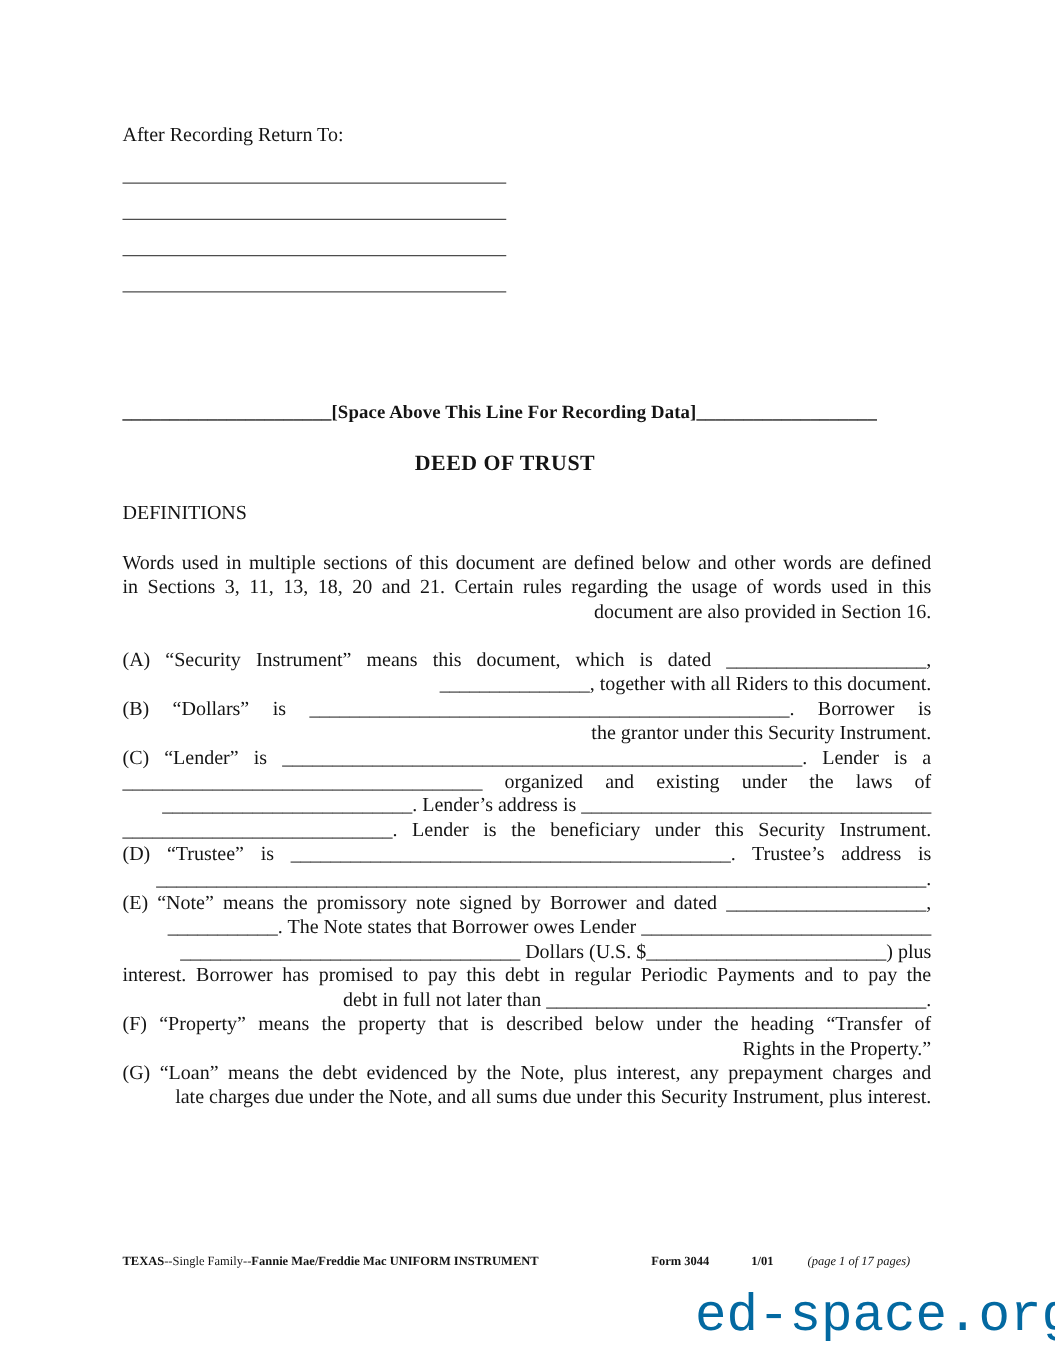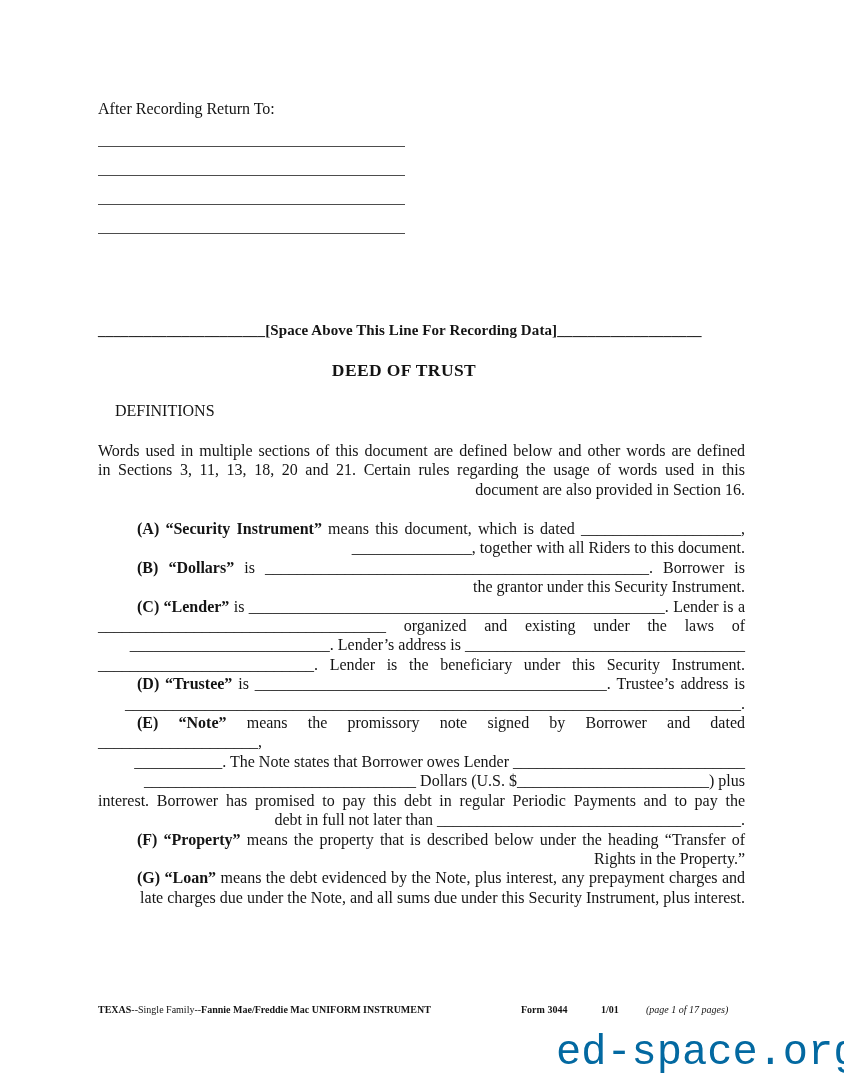--- a/index.html
+++ b/index.html
@@ -42,40 +42,40 @@
     position: absolute;
     left: 0; top: 360px;
     width: 808px;
     text-align: center;
     font-size: 17.5px;
     font-weight: bold;
     letter-spacing: 0.4px;
   }
   .defs-heading {
     position: absolute;
-    left: 115px; top: 402px;
+    left: 98px; top: 402px;
     font-size: 16px;
   }
   .intro {
     position: absolute;
     left: 98px; top: 441px;
     width: 647px;
     font-size: 16px;
     line-height: 19.4px;
   }
   .defs {
     position: absolute;
     left: 98px; top: 519px;
     width: 647px;
     font-size: 16px;
     line-height: 19.4px;
   }
   .ln { text-align: right; }
   .ln.j { text-align: justify; text-align-last: justify; }
-  .ln b { font-weight: bold; margin-left: 39px; }
+  .ln b { font-weight: normal; }
   .footer {
     position: absolute;
     left: 0; top: 1004px;
     width: 780px;
     height: 16px;
     font-size: 10px;
   }
   .f-left  { position: absolute; left: 98px;  top: 0; white-space: nowrap; }
   .f-form  { position: absolute; left: 521px; top: 0; font-weight: bold; white-space: nowrap; }
   .f-rev   { position: absolute; left: 601px; top: 0; font-weight: bold; white-space: nowrap; }

